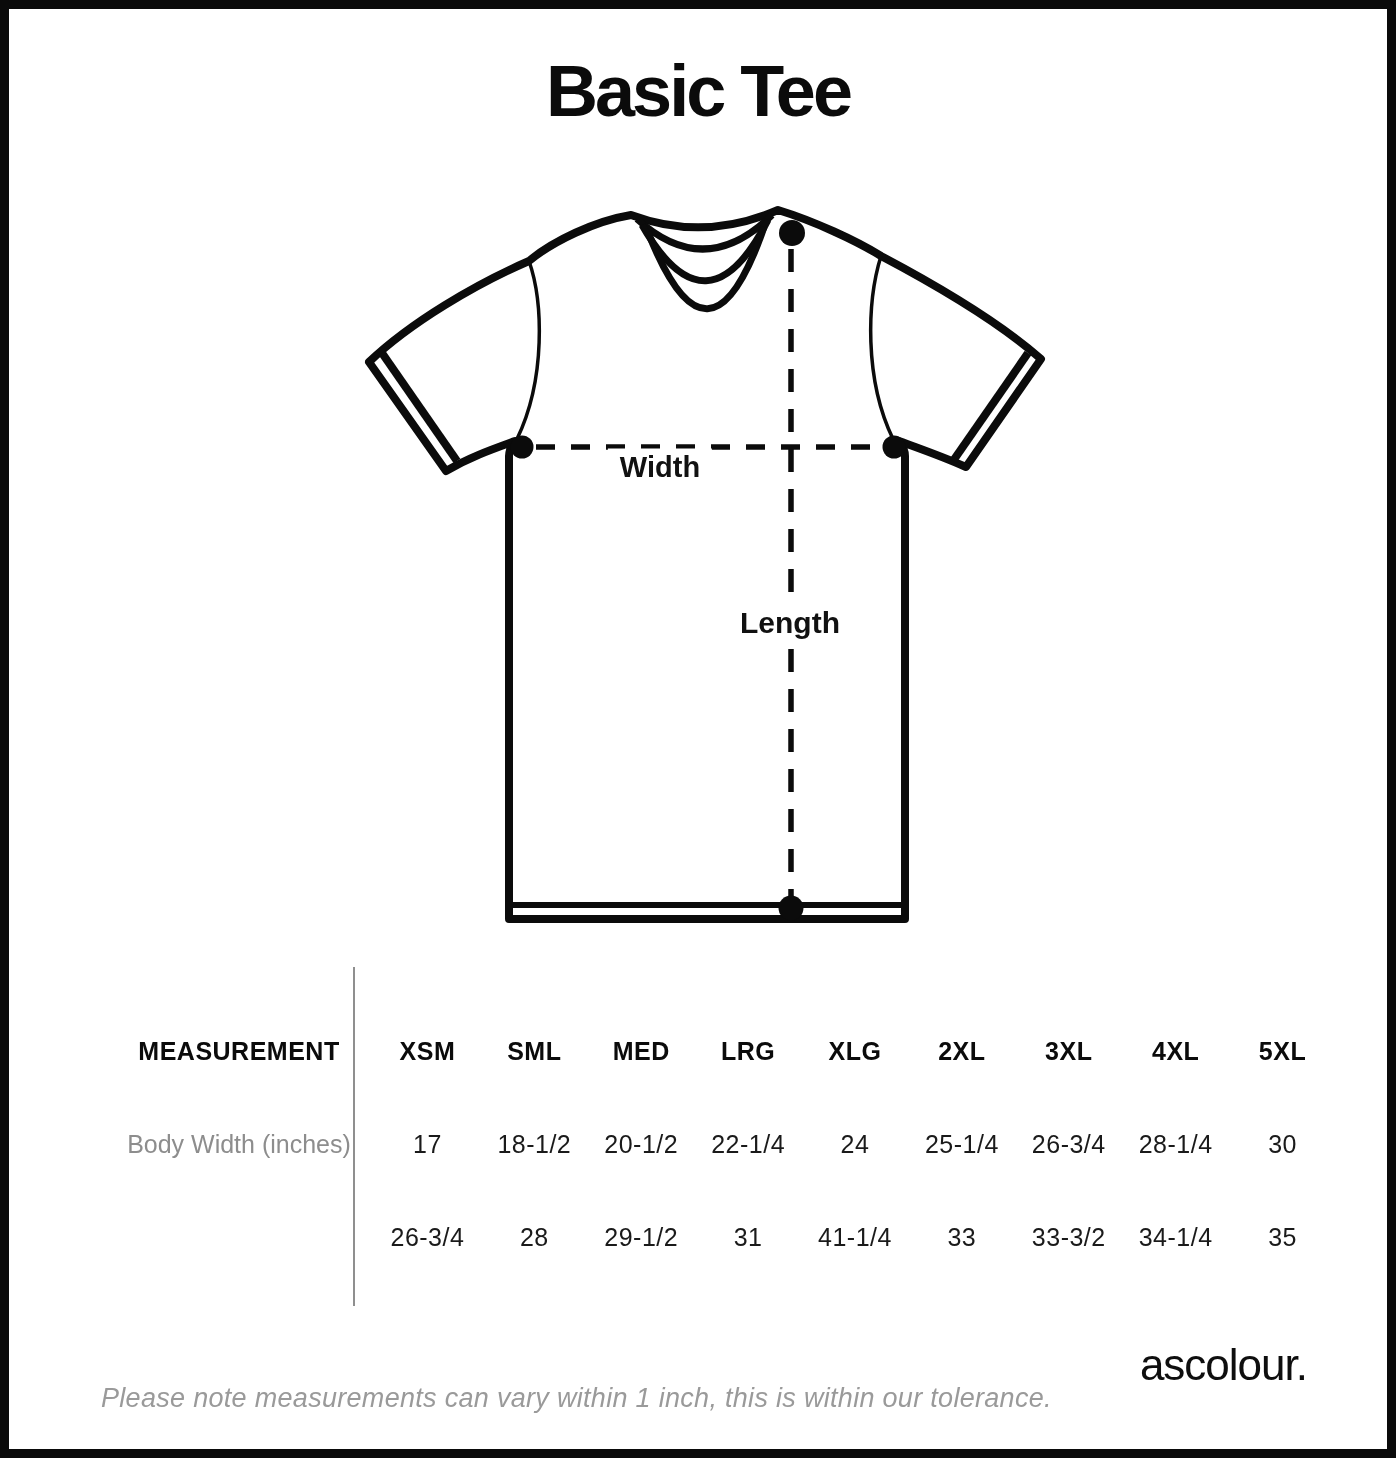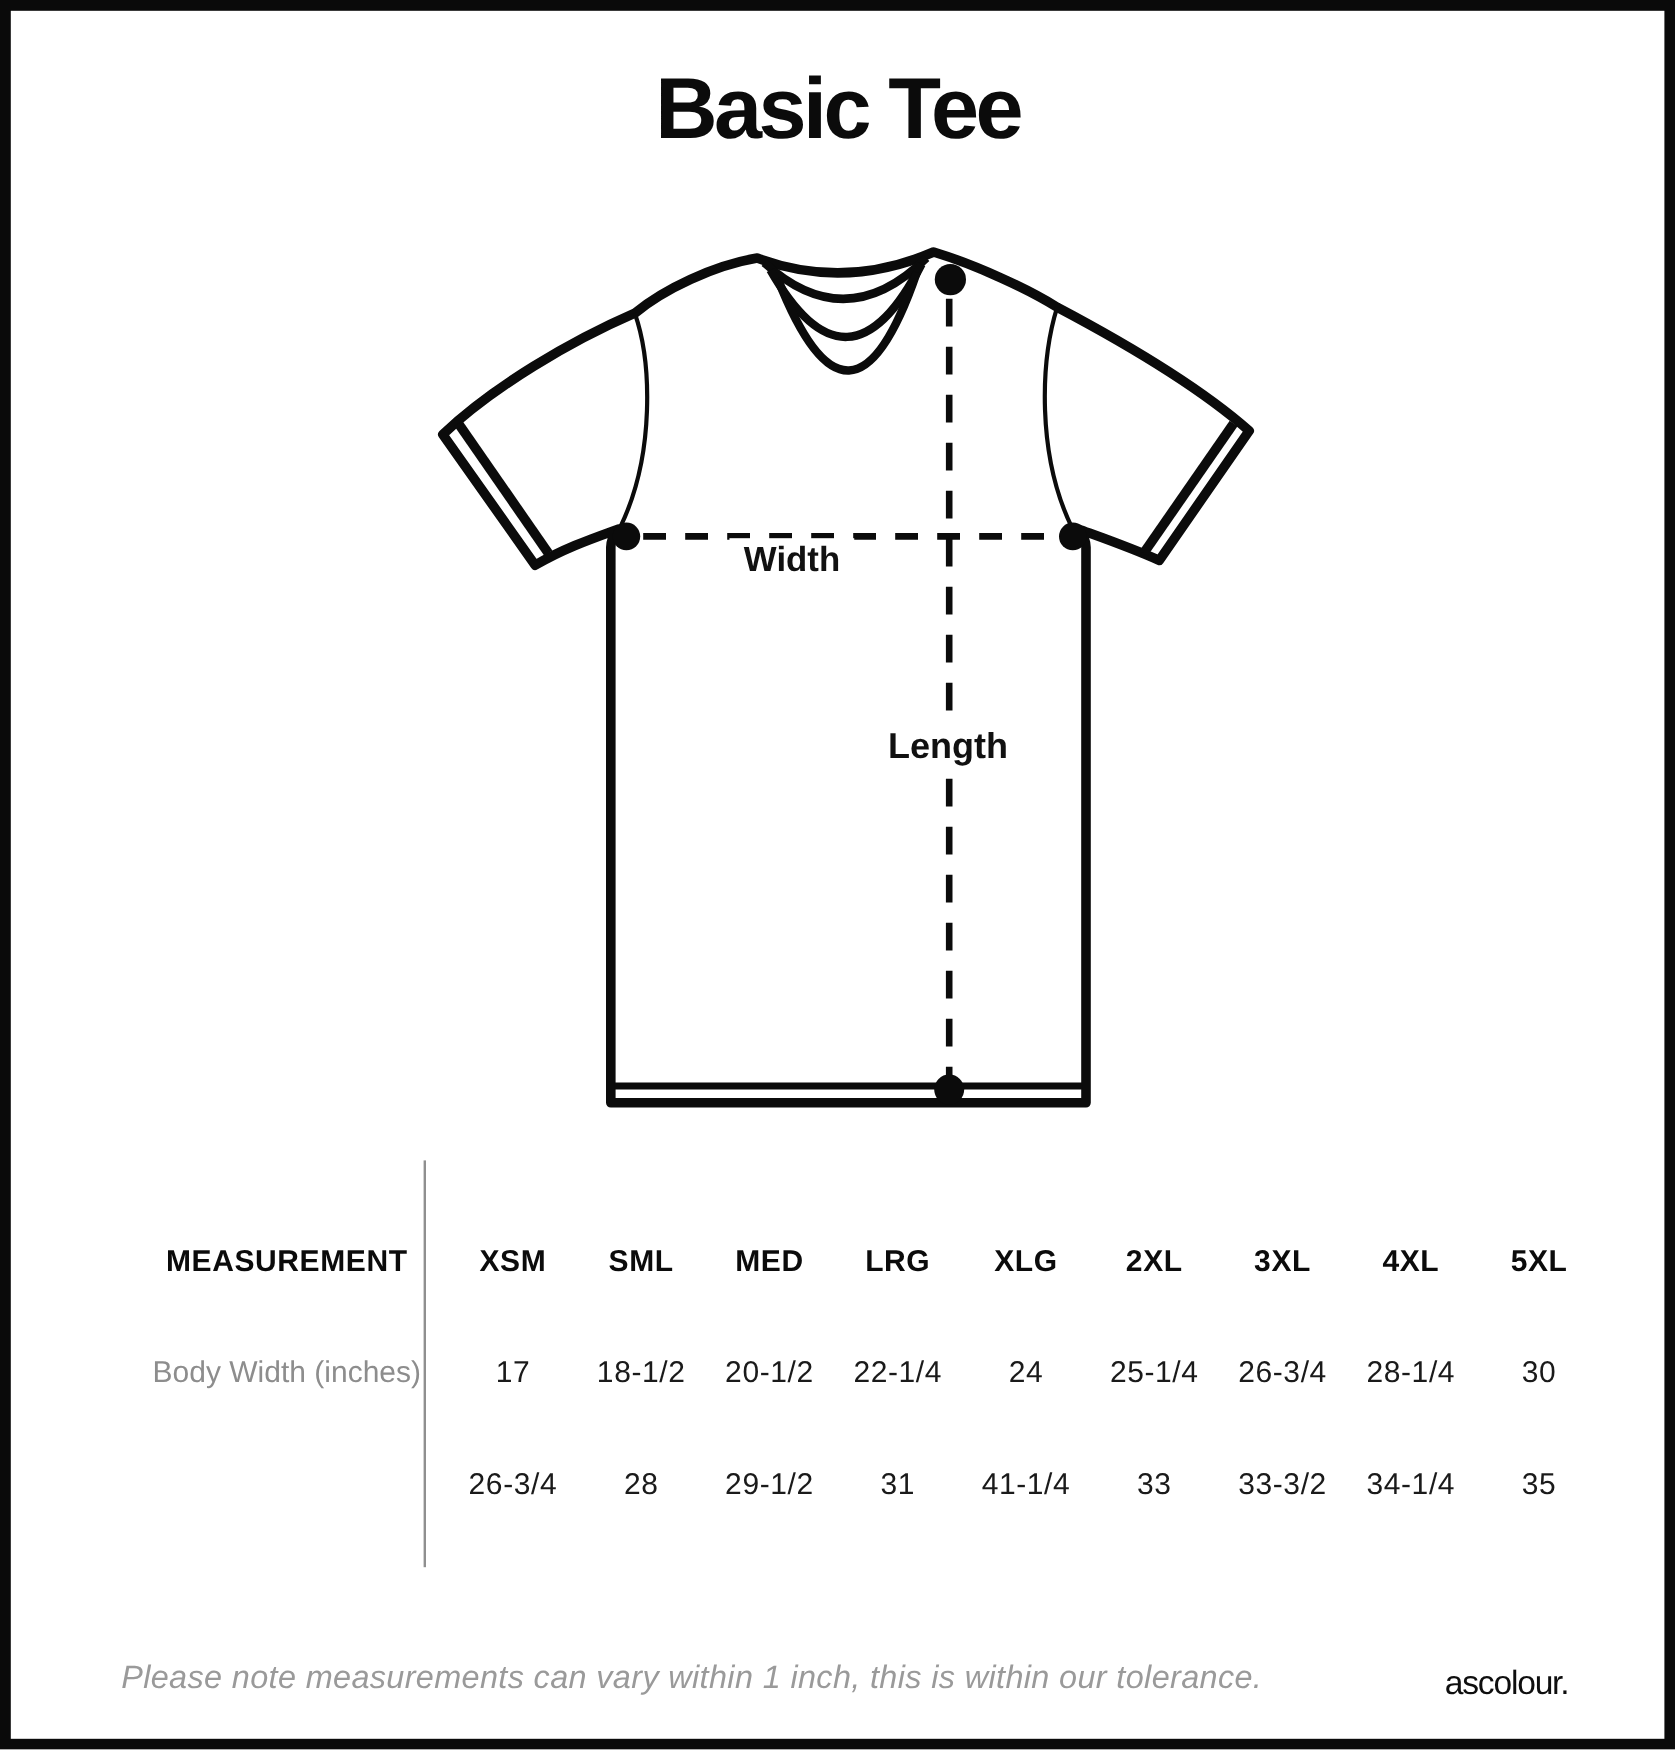--- a/index.html
+++ b/index.html
@@ -56,21 +56,21 @@
   .t-row .val{color:#1a1a1a;}
 
   .footer-note{
     position:absolute;left:92px;top:1341px;
     font-size:27px;font-style:italic;color:#9a9a9a;
     letter-spacing:0.3px;
     margin-top:33px;
   }
   .brand{
     position:absolute;right:80px;top:1331px;
-    font-size:28px;font-weight:400;letter-spacing:-1px;color:#0e0e0e;margin-top:47px;
+    font-size:44px;font-weight:400;letter-spacing:-1px;color:#0e0e0e;
   }
 </style>
 </head>
 <body>
 
 <div class="canvas">
 
   <div class="page-title">Basic Tee</div>
 
   <svg class="shirt-svg" width="740" height="755" viewBox="330 180 740 755" xmlns="http://www.w3.org/2000/svg">

